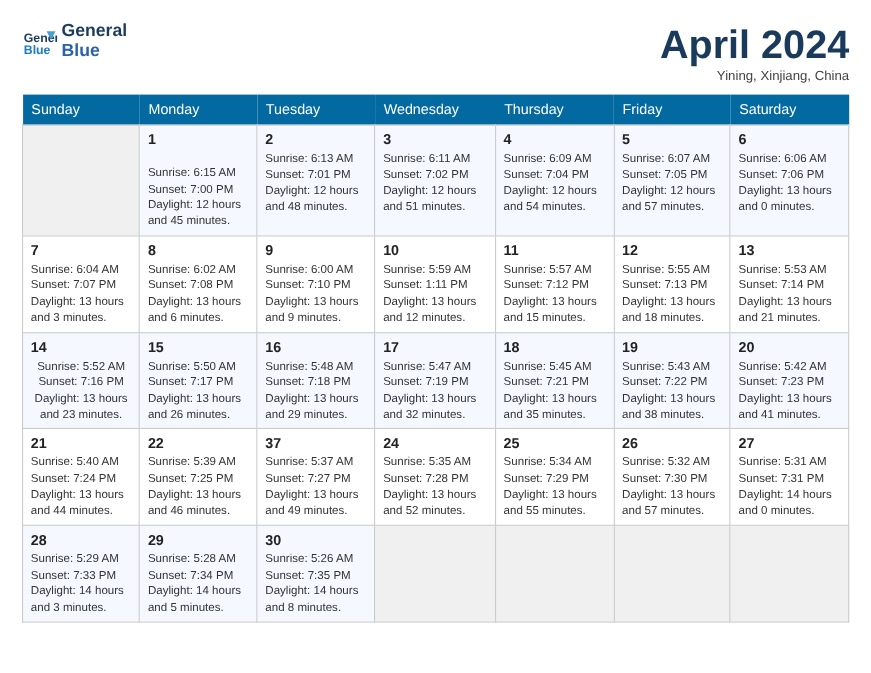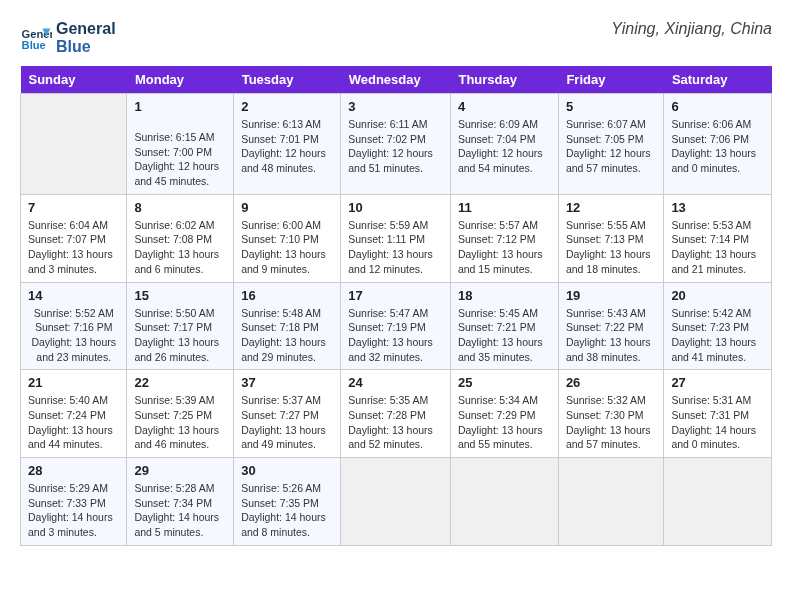--- a/index.html
+++ b/index.html
@@ -27,36 +27,35 @@
     }
     .title-area {
       text-align: right;
     }
     .main-title {
       font-size: 36px;
       font-weight: bold;
       color: #1a3a5c;
     }
     .subtitle {
-      font-size: 16px;
+      font-size: 12px;
       color: #444;
-      font-style: italic;
     }
     table {
       width: 100%;
       border-collapse: collapse;
       font-size: 11px;
     }
     thead tr th {
-      background-color: #6d28d9;
+      background-color: #0369a1;
       color: white;
       padding: 6px 8px;
       text-align: left;
       font-size: 13px;
-      font-weight: bold;
+      font-weight: normal;
     }
     tbody tr td {
       border: 1px solid #ccc;
       padding: 5px 7px;
       vertical-align: top;
       width: 113px;
       min-height: 80px;
     }
     tbody tr:nth-child(odd) td {
       background-color: #f5f8ff;
@@ -89,20 +88,21 @@
       <text x="2" y="20" font-size="14" font-weight="bold" fill="#1a3a5c">General</text>
       <text x="2" y="34" font-size="14" font-weight="bold" fill="#1a7ac4">Blue</text>
       <polygon points="28,8 38,8 33,18" fill="#4a9fd4"></polygon>
     </svg>
     <div>
       <div style="font-size:16px;font-weight:bold;color:#1a3a5c;">General</div>
       <div style="font-size:16px;font-weight:bold;color:#2962a8;">Blue</div>
     </div>
   </div>
   <div class="title-area">
+    <div class="main-title">April 2024</div>
     <div class="subtitle">Yining, Xinjiang, China</div>
   </div>
 </div>
 
 <table>
   <thead>
     <tr>
     <th>Sunday</th>
         <th>Monday</th>
         <th>Tuesday</th>

